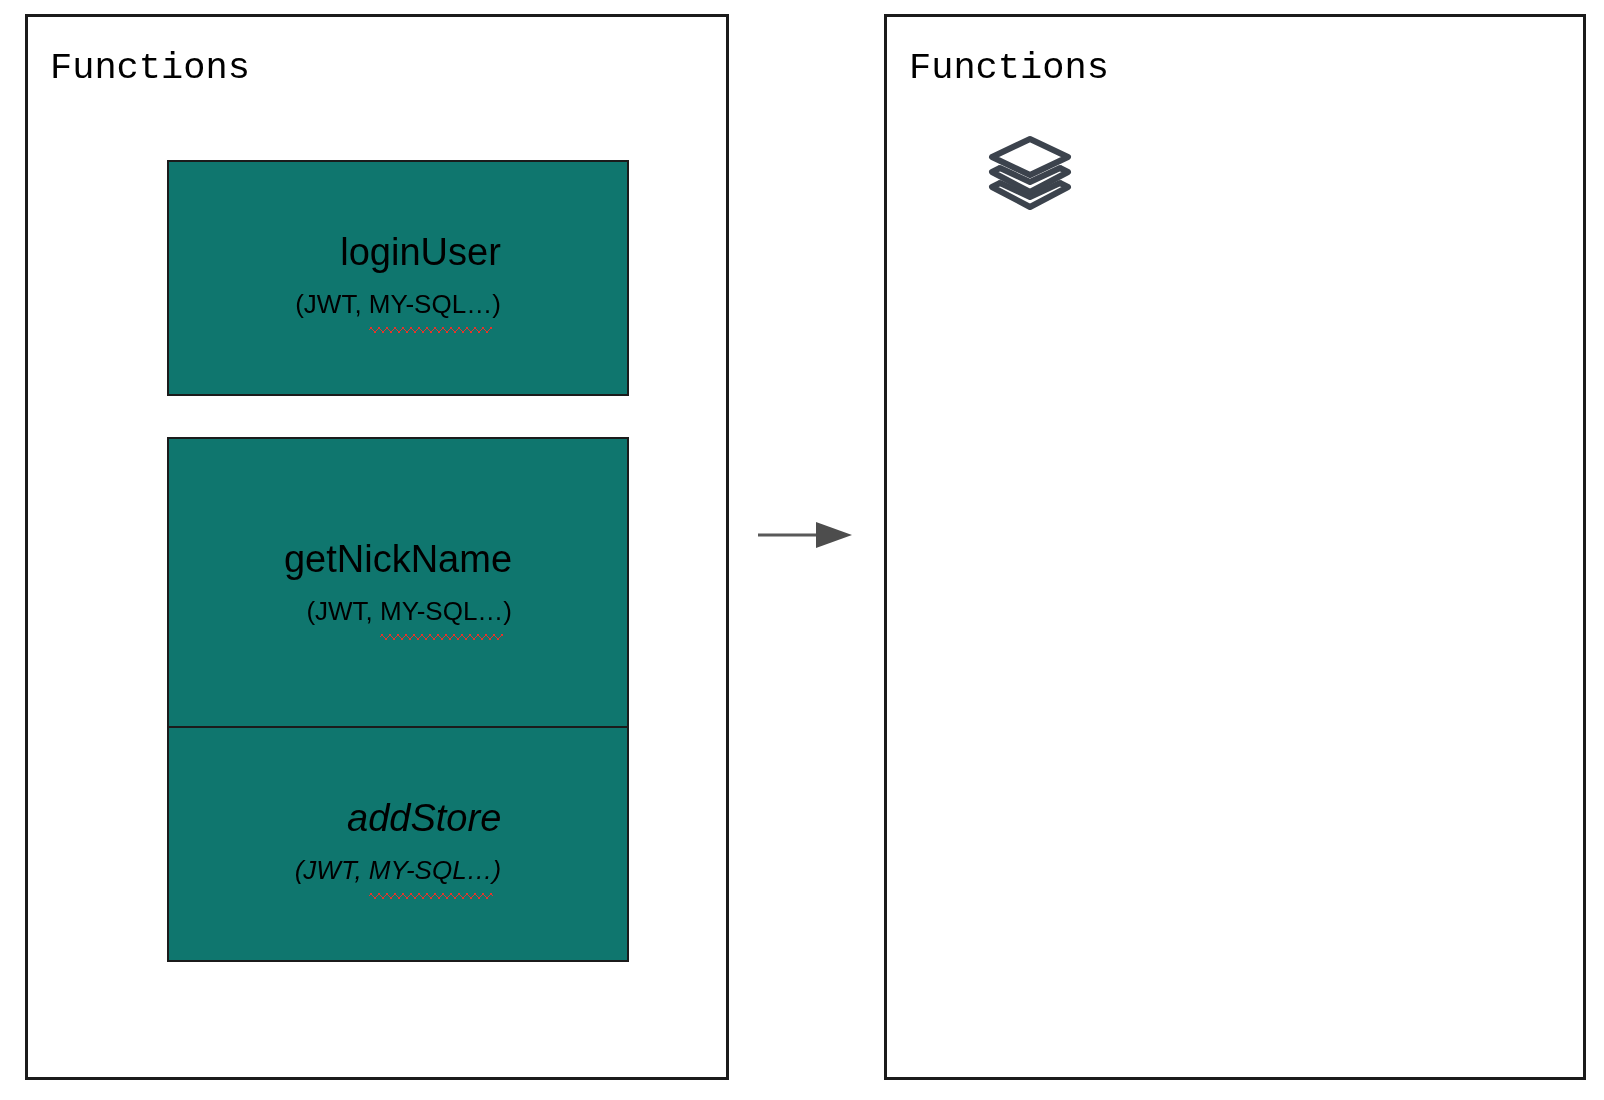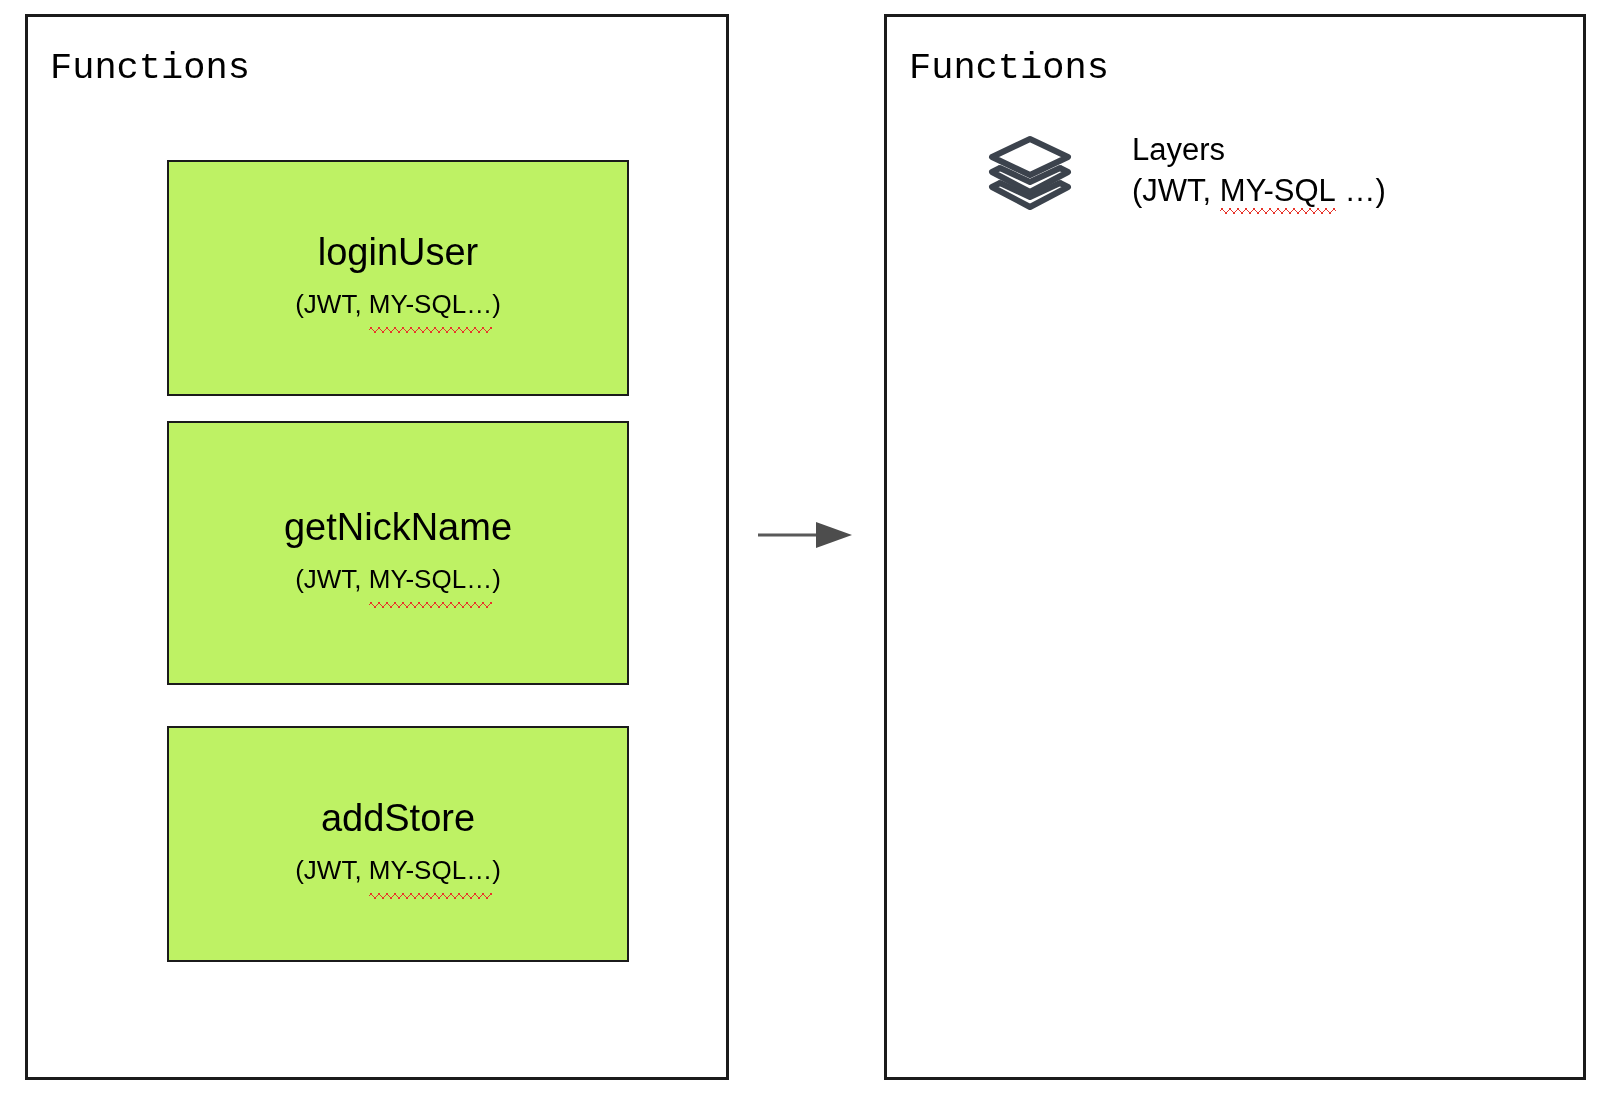--- a/index.html
+++ b/index.html
@@ -40,26 +40,26 @@
     letter-spacing: 0px;
     color: #000000;
     white-space: nowrap;
     font-family: Liberation Mono, monospace;
   }
 
   
   .fn-box {
     position: absolute;
     border: 2px solid #1b1b1b;
-    background: #bef264;
+    background: #0f766e;
     box-sizing: border-box;
     display: flex;
     align-items: center;
     justify-content: center;
-    text-align: center;
+    text-align: right;
   }
   .fn-text {
     font-size: 38px;
     line-height: 52px;
     color: #000000;
     white-space: nowrap;
   }
   .fn-sub {
     display: block;
     font-size: 26px;
@@ -83,22 +83,22 @@
       linear-gradient(45deg, transparent 45%, #e8342a 45%, #e8342a 55%, transparent 55%),
       linear-gradient(-45deg, transparent 45%, #e8342a 45%, #e8342a 55%, transparent 55%);
     background-size: 8px 6px;
     background-repeat: repeat-x;
     background-position: 0 0, 4px 0;
     pointer-events: none;
   }
 
   
   #box-login-before     { left: 139px; top: 143px; width: 462px; height: 236px; }
-  #box-nick-before      { left: 139px; top: 404px; width: 462px; height: 264px; }
-  #box-store-before     { left: 139px; top: 709px; width: 462px; height: 236px; }
+  #box-nick-before      { left: 139px; top: 420px; width: 462px; height: 296px; }
+  #box-store-before     { left: 139px; top: 709px; width: 462px; height: 236px; font-style: italic; }
 
   
   #layers-row {
     position: absolute;
     left: 101px;
     top: 112px;
     display: flex;
     align-items: flex-start;
   }
   #layers-icon {
@@ -167,21 +167,17 @@
     <div class="panel-title">Functions</div>
 
     <div id="layers-row">
       <svg id="layers-icon" viewBox="0 0 84 80">
         <polygon points="42,4 80,22 42,40 4,22" fill="none" stroke="#3c434d" stroke-width="6" stroke-linejoin="round"></polygon>
         <polyline points="12,33 42,47 72,33" fill="none" stroke="#3c434d" stroke-width="6" stroke-linejoin="round" stroke-linecap="round"></polyline>
         <polyline points="12,48 42,62 72,48" fill="none" stroke="#3c434d" stroke-width="6" stroke-linejoin="round" stroke-linecap="round"></polyline>
         <polyline points="12,33 4,37 42,57 80,37 72,33" fill="none" stroke="#3c434d" stroke-width="6" stroke-linejoin="round"></polyline>
         <polyline points="12,48 4,52 42,72 80,52 72,48" fill="none" stroke="#3c434d" stroke-width="6" stroke-linejoin="round"></polyline>
       </svg>
-      <div id="layers-text">
-        <span>Layers</span>
-        <span class="line2"><span>(JWT, </span><span class="squiggle">MY-SQL</span><span> …)</span></span>
-      </div>
     </div>
 
   </div>
 
 </div>
 
 </body></html>

